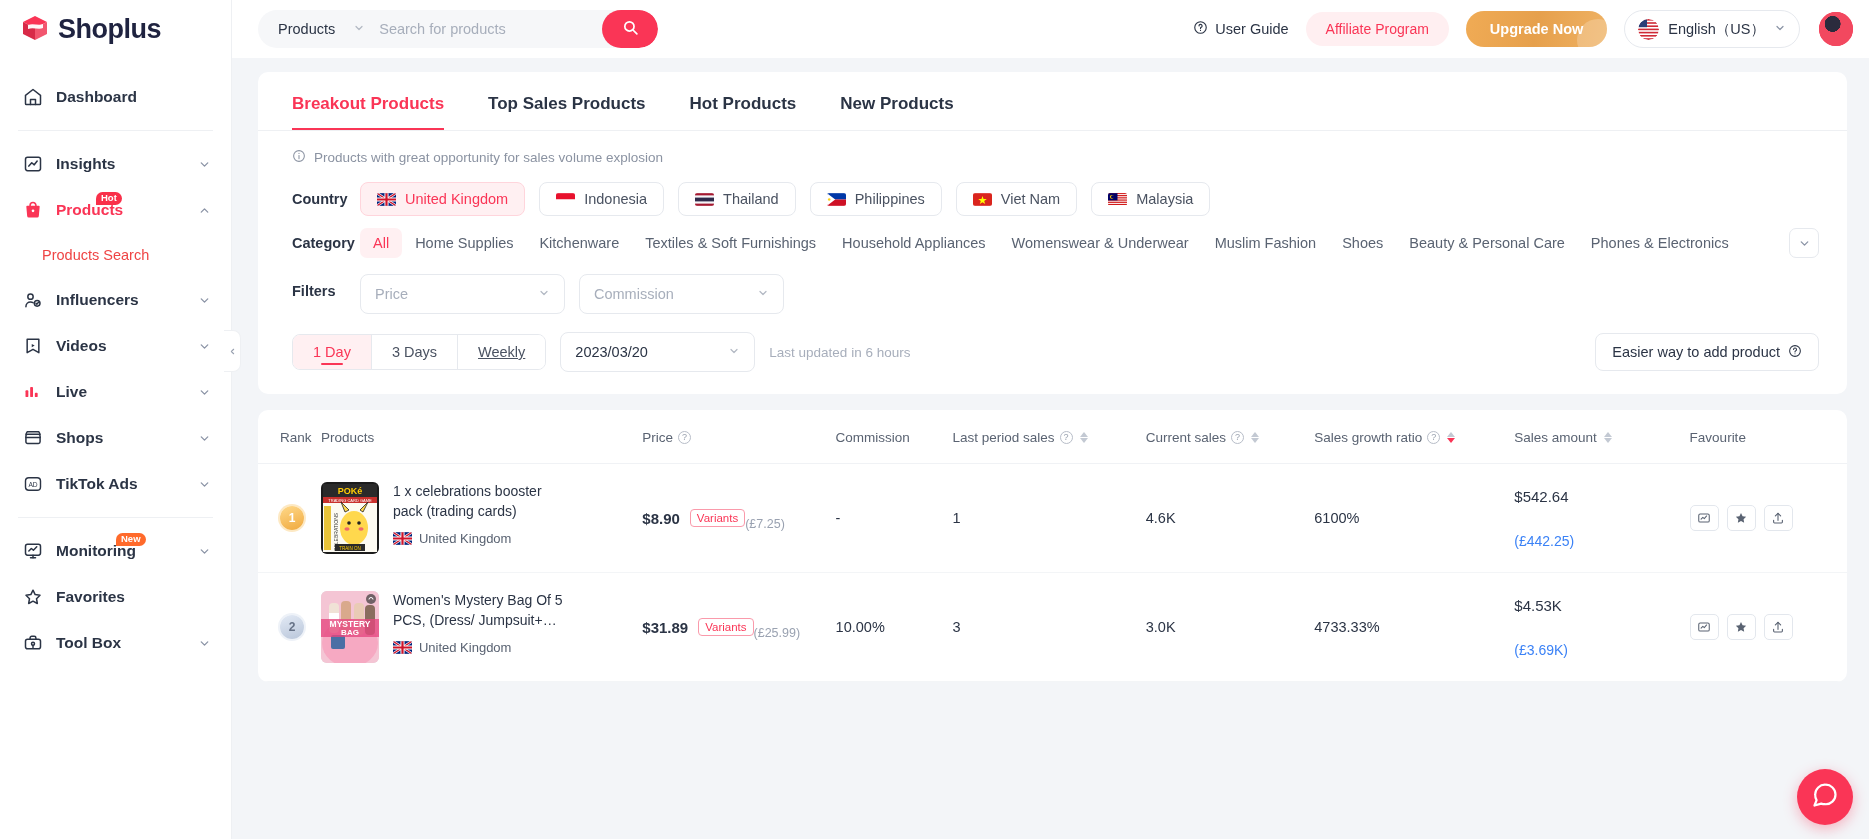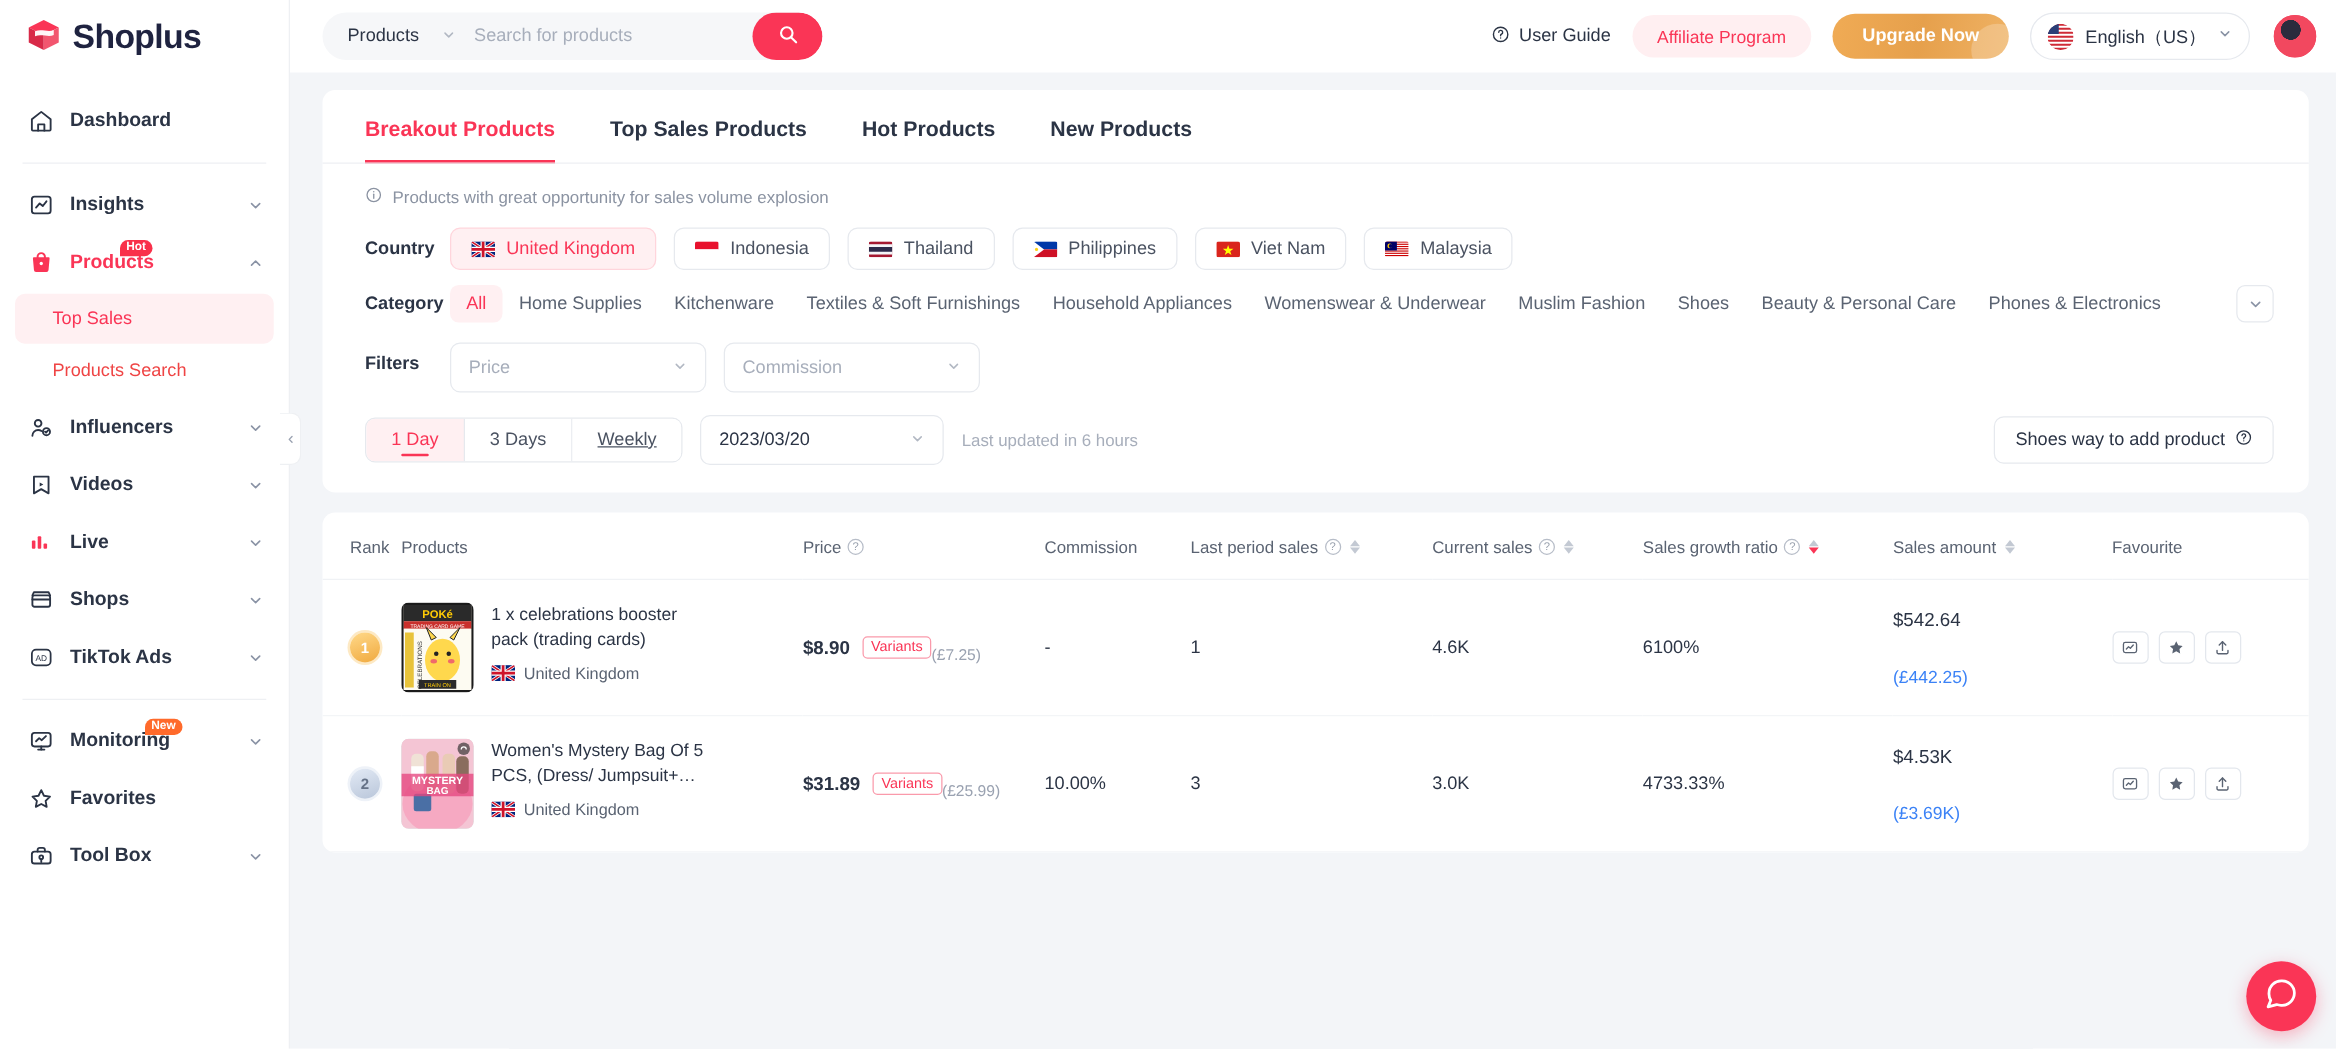--- a/index.html
+++ b/index.html
@@ -289,23 +289,20 @@
         </span>
         <span class="nav-label">Products</span>
         <span class="badge hot">Hot</span>
         <span class="chev">
           <svg width="13" height="13" viewBox="0 0 24 24" fill="none" stroke="currentColor" stroke-width="2.4" stroke-linecap="round" stroke-linejoin="round">
               <path d="M6 15l6-6 6 6"></path>
             </svg>
         </span>
       </div>
 
-      <div class="sub-item active">
-        <span>Top Sales</span>
-      </div>
       <div class="sub-item">
         <span>Products Search</span>
       </div>
 
       <div class="nav-item">
         <span class="ico">
           <svg width="20" height="20" viewBox="0 0 24 24" fill="none" stroke="currentColor" stroke-width="1.8" stroke-linecap="round" stroke-linejoin="round">
               <circle cx="9" cy="8" r="3.2"></circle>
               <path d="M3.5 20c0-3.4 2.6-5.6 5.5-5.6 1.2 0 2.3.3 3.2.9"></path>
               <circle cx="17" cy="16" r="3.4"></circle>
@@ -662,21 +659,21 @@
           <div class="sel" style="width:195px">
             <span>2023/03/20</span>
             <span class="cv">
               <svg width="12" height="12" viewBox="0 0 24 24" fill="none" stroke="currentColor" stroke-width="2.4" stroke-linecap="round" stroke-linejoin="round">
                   <path d="M6 9l6 6 6-6"></path>
                 </svg>
             </span>
           </div>
           <div class="updated">Last updated in 6 hours</div>
           <div class="easier">
-            <span>Shoes way to add product</span>
+            <span>Easier way to add product</span>
             <span>
               <svg width="14" height="14" viewBox="0 0 24 24" fill="none" stroke="currentColor" stroke-width="1.8">
                   <circle cx="12" cy="12" r="9.2"></circle>
                   <path d="M9.6 9.4a2.5 2.5 0 1 1 3.3 2.4c-.6.3-.9.8-.9 1.4v.5" stroke-linecap="round"></path>
                   <circle cx="12" cy="16.6" r="0.9" fill="currentColor" stroke="none"></circle>
                 </svg>
             </span>
           </div>
         </div>
       </section>

